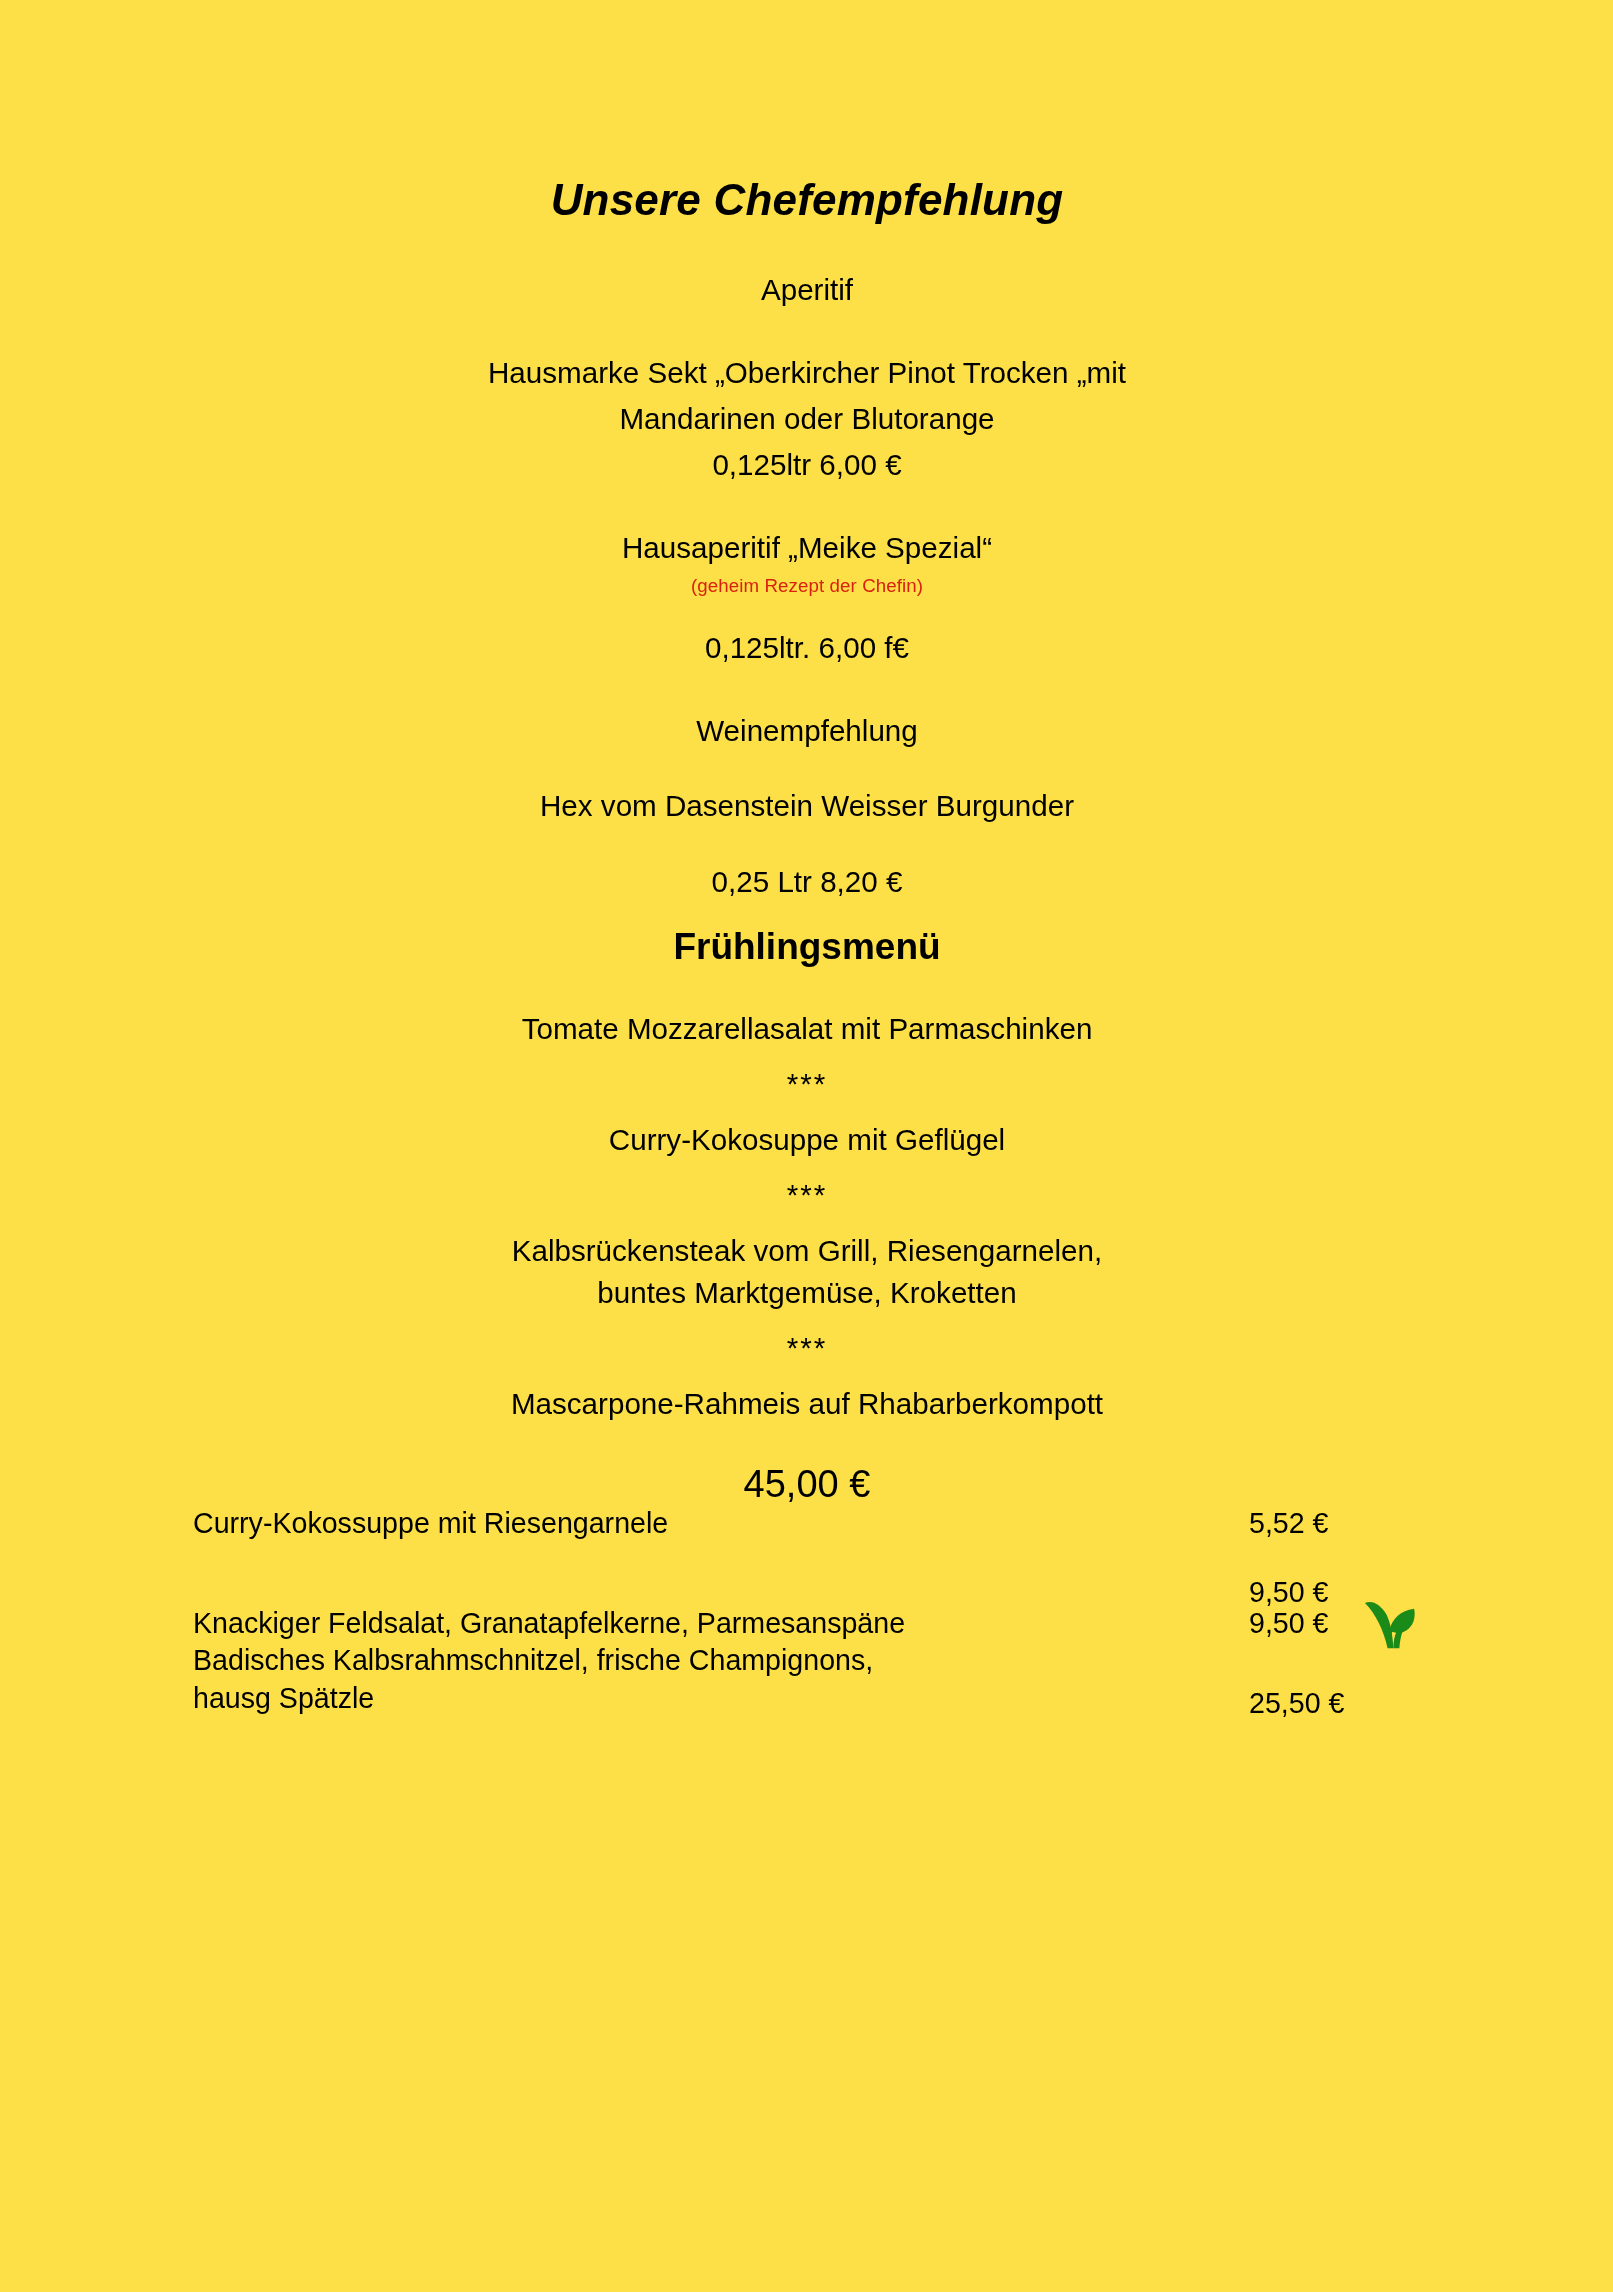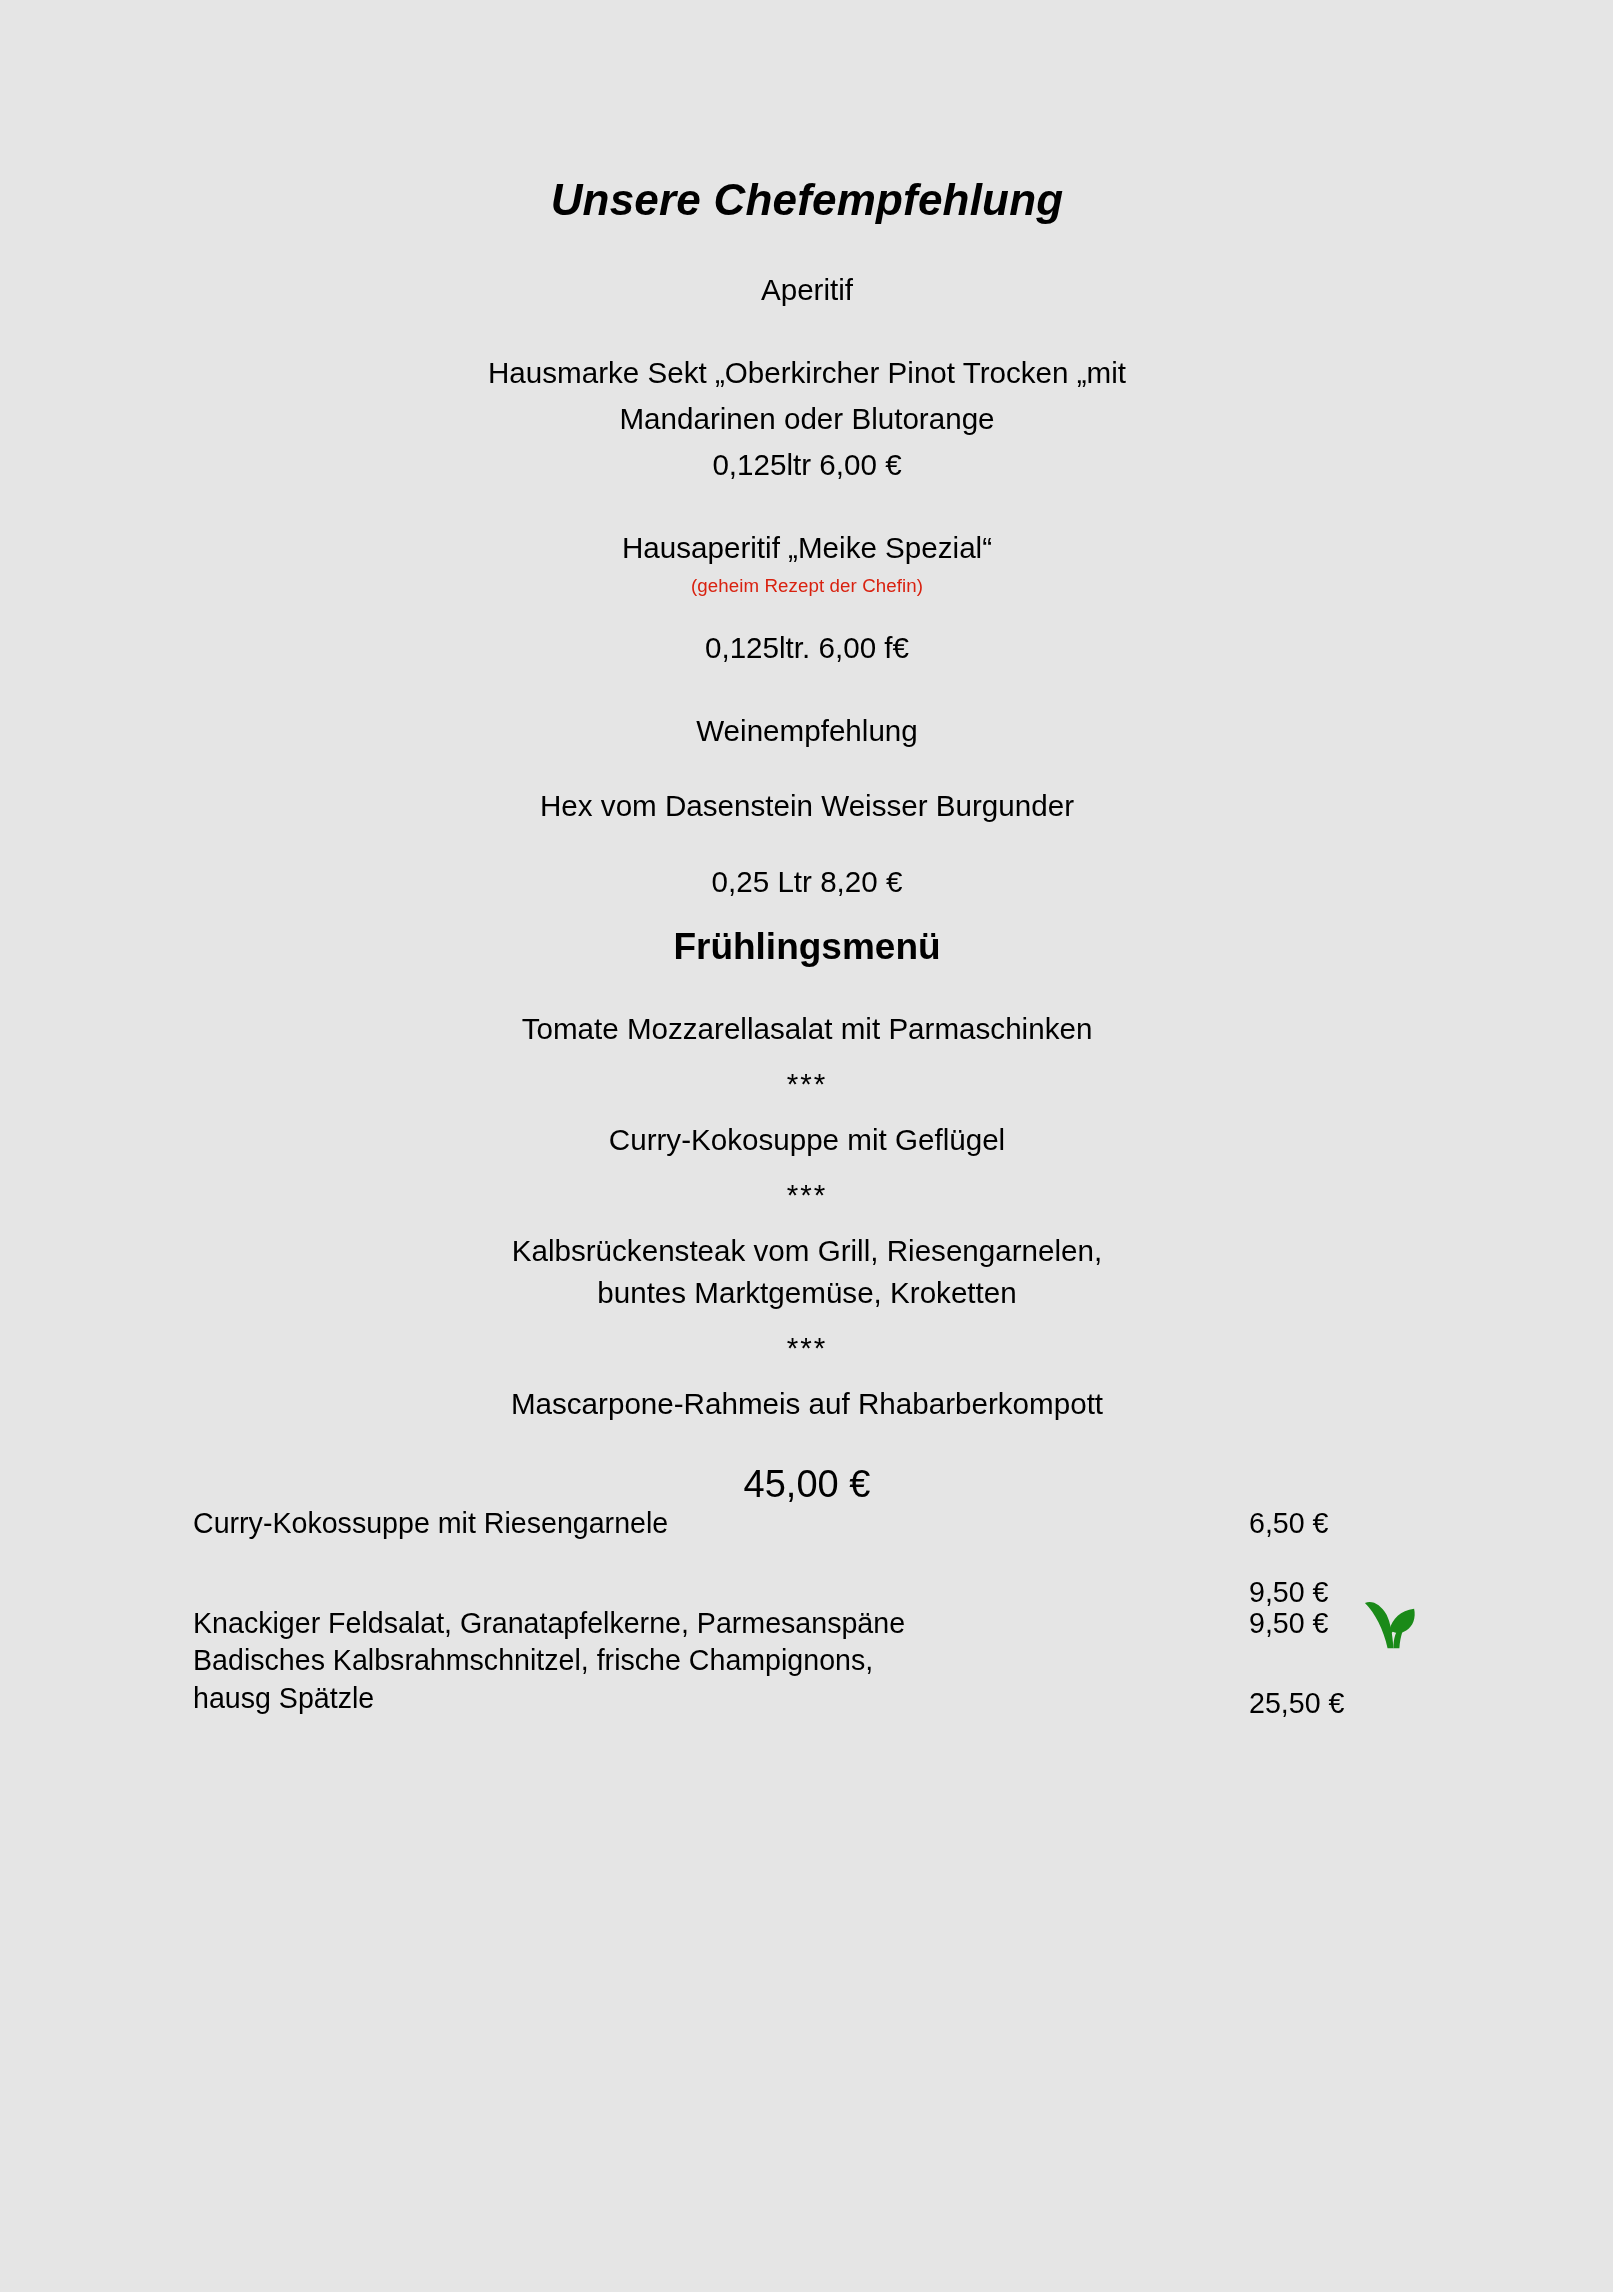--- a/index.html
+++ b/index.html
@@ -12,21 +12,21 @@
     font-family: "Liberation Sans", "DejaVu Sans", sans-serif;
     color: #000000;
     -webkit-font-smoothing: antialiased;
   }
 
   .page {
     position: relative;
     width: 1614px;
     height: 2292px;
     margin: 0 auto;
-    background: #e5e5e5;
+    background: #fde047;
     overflow: hidden;
     box-sizing: border-box;
   }
 
   
   .chef-section {
     position: absolute;
     left: 0;
     top: 175px;
     width: 1614px;
@@ -200,21 +200,21 @@
 
     <p class="course-line">Mascarpone-Rahmeis auf Rhabarberkompott</p>
 
     <p class="menu-price">45,00 €</p>
   </section>
 
   <section class="carte">
 
     <div class="carte-row gap-after-1">
       <span class="carte-name">Curry-Kokossuppe mit Riesengarnele</span>
-      <span class="carte-price">6,50 €</span>
+      <span class="carte-price">5,52 €</span>
     </div>
 
     <div class="carte-row gap-after-2">
       <span class="carte-price">9,50 €</span>
     </div>
 
     <div class="carte-row gap-after-3">
       <span class="carte-name">Knackiger Feldsalat, Granatapfelkerne, Parmesanspäne</span>
       <span class="carte-price">9,50 €</span>
       <span class="veg-mark">

